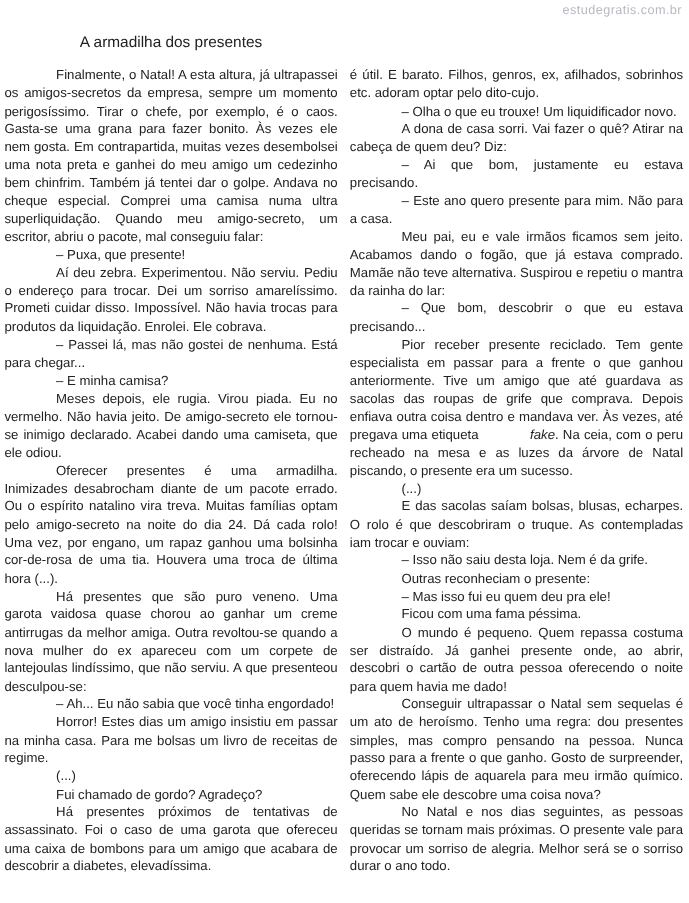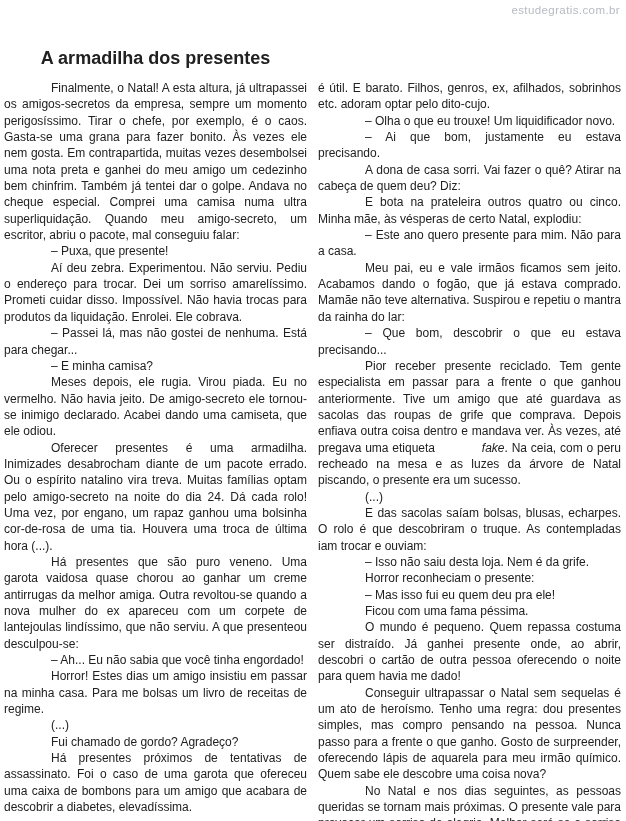--- a/index.html
+++ b/index.html
@@ -5,40 +5,40 @@
   html, body { margin: 0; padding: 0; background: #ffffff; }
   .page {
     position: relative;
     width: 626px;
     height: 821px;
     background: #ffffff;
     font-family: "Liberation Sans", "DejaVu Sans", sans-serif;
     color: #212121;
     overflow: hidden;
     box-sizing: border-box;
-    padding-top: 50px;
+    padding-top: 30px;
   }
   .watermark {
     position: absolute;
     top: 4px;
     right: 6px;
     font-size: 11.5px;
     letter-spacing: 0.4px;
     color: #b6bac2;
   }
   .columns {
     display: flex;
     padding: 0 4px;
     gap: 11px;
   }
   .col { width: 303px; box-sizing: border-box; }
   .col-right { padding-top: 30px; }
   .doc-title {
-    font-size: 18px;
-    font-weight: bold;
+    font-size: 14px;
+    font-weight: normal;
     text-align: center;
     line-height: 16px;
     margin: 0 0 14px 0;
   }
   .para {
     margin: 0;
     font-size: 12px;
     line-height: 16.35px;
     text-align: justify;
   }
@@ -67,31 +67,30 @@
           <p class="para indent"><span>Horror! Estes dias um amigo insistiu em passar na minha casa. Para me bolsas um livro de receitas de regime.</span></p>
           <p class="para indent"><span>(...)</span></p>
           <p class="para indent"><span>Fui chamado de gordo? Agradeço?</span></p>
           <p class="para indent"><span>Há presentes próximos de tentativas de assassinato. Foi o caso de uma garota que ofereceu uma caixa de bombons para um amigo que acabara de descobrir a diabetes, elevadíssima.</span></p>
         </div>
     </div>
     <div class="col col-right">
       <div>
           <p class="para flush"><span>é útil. E barato. Filhos, genros, ex, afilhados, sobrinhos etc. adoram optar pelo dito-cujo.</span></p>
           <p class="para indent"><span>– Olha o que eu trouxe! Um liquidificador novo.</span></p>
+          <p class="para indent"><span>A dona de casa sorri. Vai fazer o quê? Atirar na cabeça de quem deu? Diz:</span></p>
           <p class="para indent"><span>– Ai que bom, justamente eu estava precisando.</span></p>
-          <p class="para indent"><span>A dona de casa sorri. Vai fazer o quê? Atirar na cabeça de quem deu? Diz:</span></p>
-          <p class="para indent"><span>E bota na prateleira outros quatro ou cinco. Minha mãe, às vésperas de certo Natal, explodiu:</span></p>
           <p class="para indent"><span>– Este ano quero presente para mim. Não para a casa.</span></p>
           <p class="para indent"><span>Meu pai, eu e vale irmãos ficamos sem jeito. Acabamos dando o fogão, que já estava comprado. Mamãe não teve alternativa. Suspirou e repetiu o mantra da rainha do lar:</span></p>
           <p class="para indent"><span>– Que bom, descobrir o que eu estava precisando...</span></p>
           <p class="para indent"><span>Pior receber presente reciclado. Tem gente especialista em passar para a frente o que ganhou anteriormente. Tive um amigo que até guardava as sacolas das roupas de grife que comprava. Depois enfiava outra coisa dentro e mandava ver. Às vezes, até pregava uma etiqueta </span><span class="it">fake</span><span>. Na ceia, com o peru recheado na mesa e as luzes da árvore de Natal piscando, o presente era um sucesso.</span></p>
           <p class="para indent"><span>(...)</span></p>
           <p class="para indent"><span>E das sacolas saíam bolsas, blusas, echarpes. O rolo é que descobriram o truque. As contempladas iam trocar e ouviam:</span></p>
           <p class="para indent"><span>– Isso não saiu desta loja. Nem é da grife.</span></p>
-          <p class="para indent"><span>Horror reconheciam o presente:</span></p>
+          <p class="para indent"><span>Outras reconheciam o presente:</span></p>
           <p class="para indent"><span>– Mas isso fui eu quem deu pra ele!</span></p>
           <p class="para indent"><span>Ficou com uma fama péssima.</span></p>
           <p class="para indent"><span>O mundo é pequeno. Quem repassa costuma ser distraído. Já ganhei presente onde, ao abrir, descobri o cartão de outra pessoa oferecendo o noite para quem havia me dado!</span></p>
           <p class="para indent"><span>Conseguir ultrapassar o Natal sem sequelas é um ato de heroísmo. Tenho uma regra: dou presentes simples, mas compro pensando na pessoa. Nunca passo para a frente o que ganho. Gosto de surpreender, oferecendo lápis de aquarela para meu irmão químico. Quem sabe ele descobre uma coisa nova?</span></p>
           <p class="para indent"><span>No Natal e nos dias seguintes, as pessoas queridas se tornam mais próximas. O presente vale para provocar um sorriso de alegria. Melhor será se o sorriso durar o ano todo.</span></p>
         </div>
     </div>
   </div>
 </div>
 

